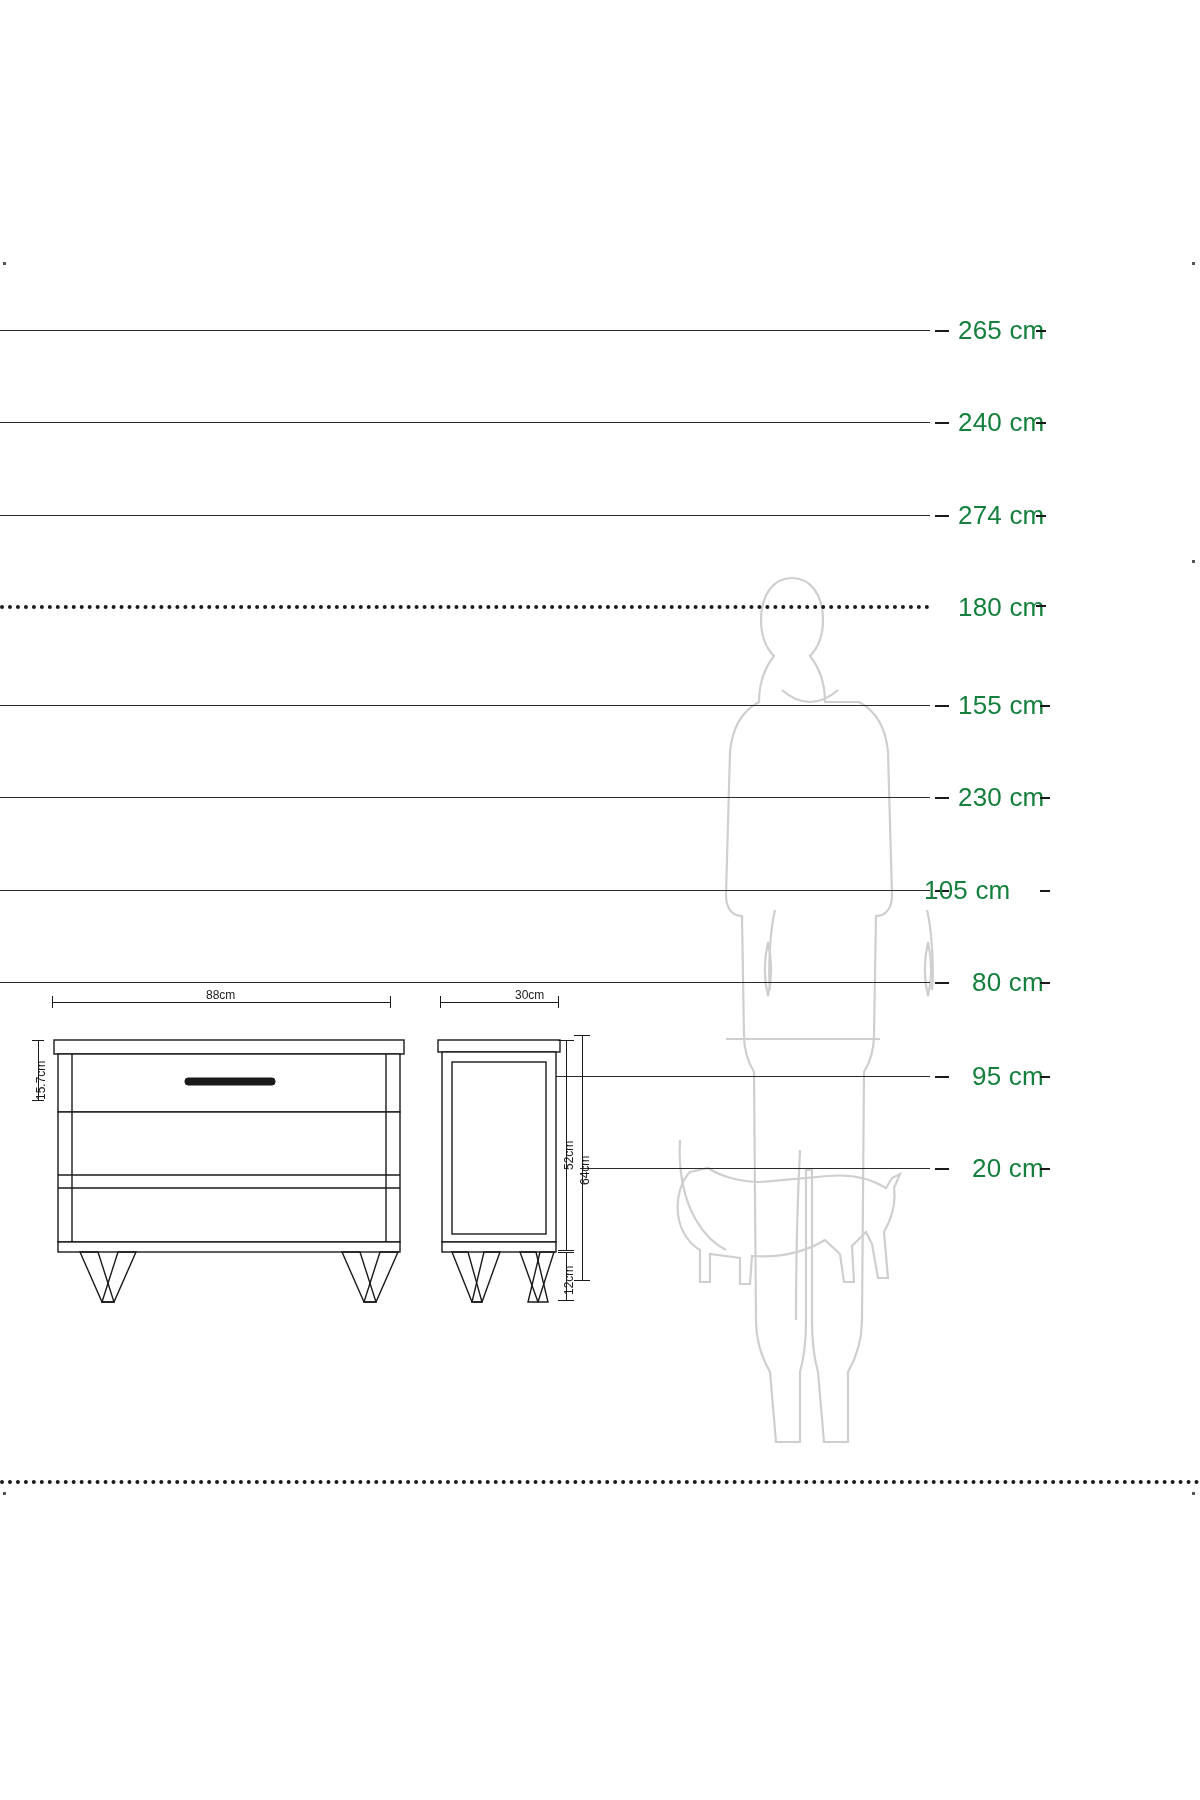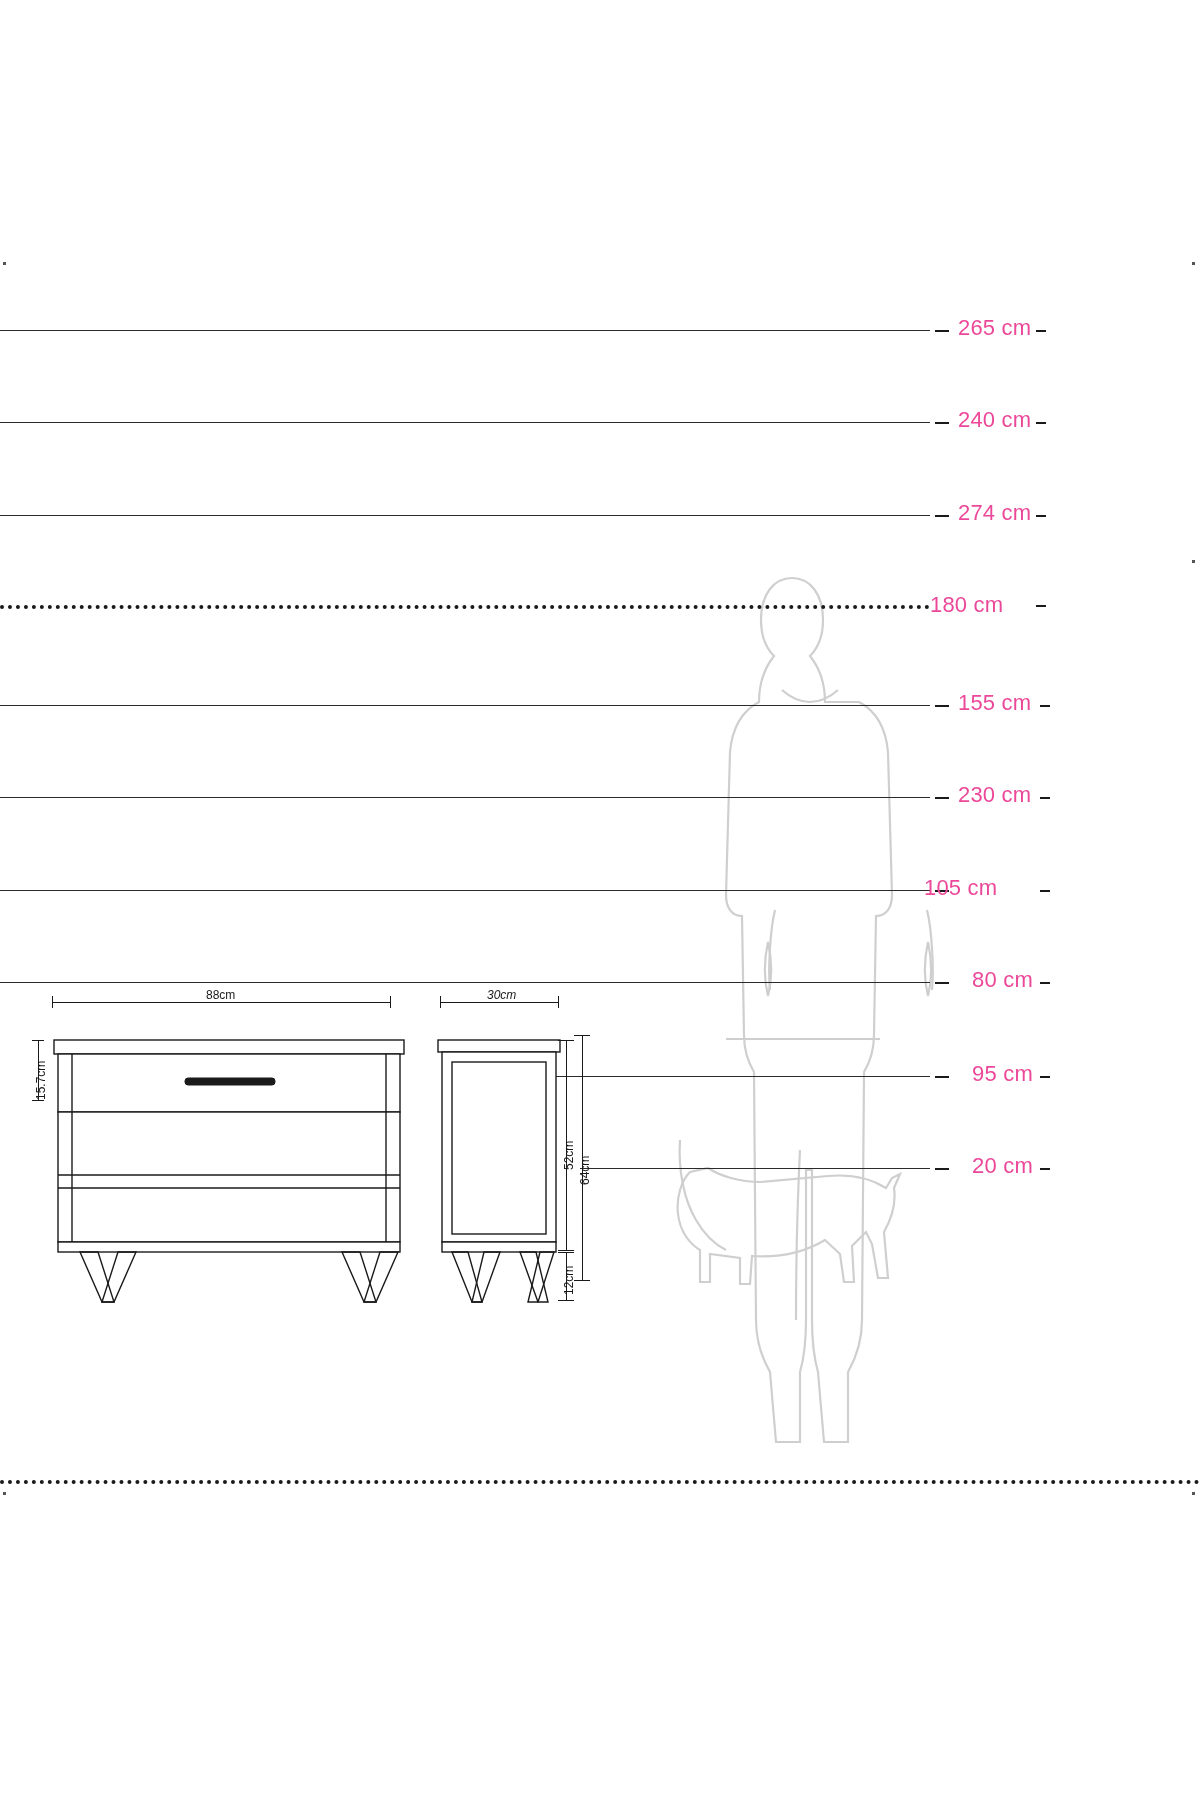--- a/index.html
+++ b/index.html
@@ -21,22 +21,22 @@
     width: 1200px;
     height: 1800px;
   }
   .scale-line {
     position: absolute;
     height: 0;
     border-top: 1px solid #2b2b2b;
   }
   .scale-label {
     position: absolute;
-    font-size: 22px;
-    color: #ec4899;
+    font-size: 26px;
+    color: #15803d;
     white-space: nowrap;
     letter-spacing: 0.2px;
   }
   .tick-dash {
     position: absolute;
     width: 14px;
     height: 0;
     border-top: 2px solid #1a1a1a;
   }
   .dotted-line {
@@ -141,21 +141,21 @@
   <div class="tick-dash" style="left:935px; top:422px;"></div>
   <div class="scale-label" style="left:958px; top:407px;">240 cm</div>
   <div class="tick-dash" style="left:1036px; top:422px; width:10px;"></div>
 
   <div class="scale-line" style="left:0; top:515px; width:930px;"></div>
   <div class="tick-dash" style="left:935px; top:515px;"></div>
   <div class="scale-label" style="left:958px; top:500px;">274 cm</div>
   <div class="tick-dash" style="left:1036px; top:515px; width:10px;"></div>
 
   <div class="dotted-line" style="left:0; top:605px; width:930px;"></div>
-  <div class="scale-label" style="left:930px; top:592px;">180 cm</div>
+  <div class="scale-label" style="left:958px; top:592px;">180 cm</div>
   <div class="tick-dash" style="left:1036px; top:605px; width:10px;"></div>
 
   <div class="scale-line" style="left:0; top:705px; width:930px;"></div>
   <div class="tick-dash" style="left:935px; top:705px;"></div>
   <div class="scale-label" style="left:958px; top:690px;">155 cm</div>
   <div class="tick-dash" style="left:1040px; top:705px; width:10px;"></div>
 
   <div class="scale-line" style="left:0; top:797px; width:930px;"></div>
   <div class="tick-dash" style="left:935px; top:797px;"></div>
   <div class="scale-label" style="left:958px; top:782px;">230 cm</div>
@@ -228,21 +228,21 @@
 
     <path class="furn-stroke" d="M22,222 L38,222 L52,272 L42,272 Z"></path>
     <path class="furn-stroke" d="M70,222 L54,222 L42,272 L52,272 Z"></path>
     <path class="furn-stroke" d="M90,222 L106,222 L118,272 L108,272 Z"></path>
     <path class="furn-stroke" d="M124,222 L110,222 L98,272 L108,272 Z"></path>
   </svg>
 
   <div class="dim-line" style="left:440px; top:1002px; width:118px;"></div>
   <div class="dim-line-v" style="left:440px; top:996px; height:12px;"></div>
   <div class="dim-line-v" style="left:558px; top:996px; height:12px;"></div>
-  <div class="dim-text" style="left:484px; top:988px; background:#fff; padding:0 3px;font-style:italic;">30cm</div>
+  <div class="dim-text" style="left:512px; top:988px; background:#fff; padding:0 3px;">30cm</div>
 
   <div class="dim-line-v" style="left:566px; top:1040px; height:210px;"></div>
   <div class="dim-line" style="left:558px; top:1040px; width:16px;"></div>
   <div class="dim-line" style="left:558px; top:1250px; width:16px;"></div>
   <div class="dim-text vertical" style="left:562px; top:1170px;">52cm</div>
 
   <div class="dim-line-v" style="left:582px; top:1035px; height:245px;"></div>
   <div class="dim-line" style="left:574px; top:1035px; width:16px;"></div>
   <div class="dim-line" style="left:574px; top:1280px; width:16px;"></div>
   <div class="dim-text vertical" style="left:578px; top:1185px;">64cm</div>

